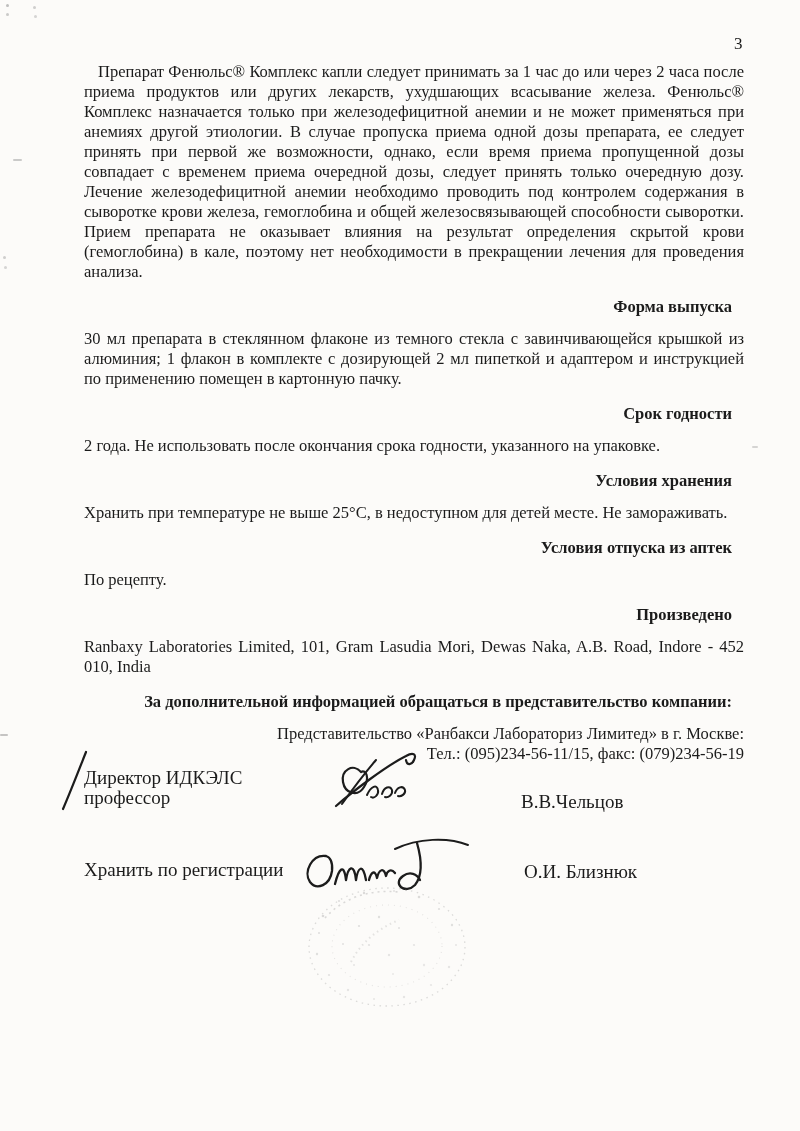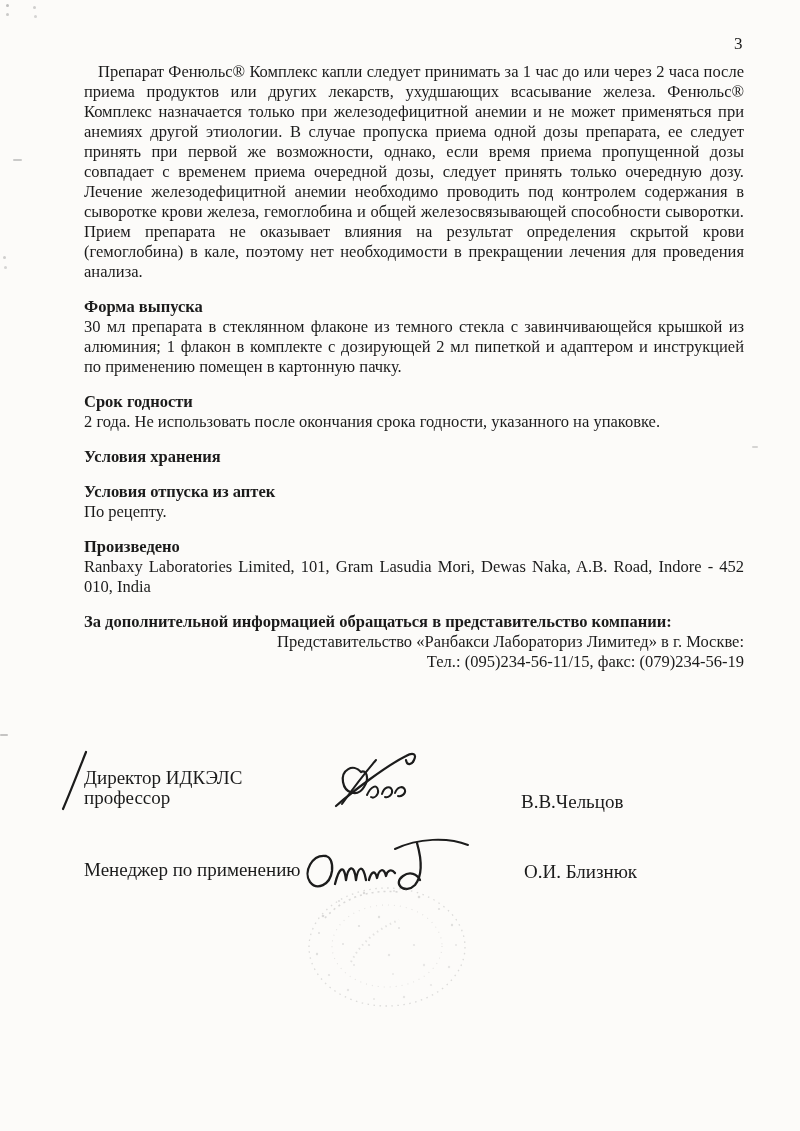--- a/index.html
+++ b/index.html
@@ -24,25 +24,25 @@
     position: absolute;
     left: 84px;
     top: 62px;
     width: 660px;
     font-size: 16.5px;
     line-height: 20px;
     text-align: justify;
   }
   .content p { margin: 0; }
   .content h3 {
-    margin: 0;
+    margin: 12px;
     font-size: 16.5px;
     line-height: 20px;
     font-weight: bold;
-    text-align: left;
+    text-align: right;
   }
   .intro { text-indent: 14px; }
   .section { margin-top: 15px; }
   .contact-line { text-align: right; }
   .sig-label {
     position: absolute;
     font-size: 19px;
     line-height: 20px;
     white-space: nowrap;
   }
@@ -67,20 +67,21 @@
       <p>30 мл препарата в стеклянном флаконе из темного стекла с завинчивающейся крышкой из алюминия;  1 флакон в комплекте с  дозирующей 2 мл пипеткой и адаптером  и инструкцией по применению  помещен в картонную пачку.</p>
     </div>
 
     <div class="section">
       <h3>Срок  годности</h3>
       <p>2 года. Не использовать после окончания срока годности, указанного на упаковке.</p>
     </div>
 
     <div class="section">
       <h3>Условия хранения</h3>
+      <p>Хранить при температуре не выше 25°С,  в  недоступном для детей месте. Не замораживать.</p>
     </div>
 
     <div class="section">
       <h3>Условия отпуска из аптек</h3>
       <p>По рецепту.</p>
     </div>
 
     <div class="section">
       <h3>Произведено</h3>
       <p>Ranbaxy Laboratories Limited, 101, Gram Lasudia Mori, Dewas Naka, A.B. Road, Indore - 452 010, India</p>
@@ -104,21 +105,21 @@
 
   <svg style="position:absolute; left:330px; top:748px;" width="116" height="66" viewBox="0 0 116 66">
     <path class="ink-stroke" stroke-width="2.2" d="M6,58 C22,44 56,18 76,8 C83,4 87,6 84,12 C82,17 77,18 76,12"></path>
     <path class="ink-stroke" stroke-width="2.2" d="M31,24 C23,15 11,22 13,34 C15,46 28,49 34,39 C40,30 36,21 31,24"></path>
     <path class="ink-stroke" stroke-width="2" d="M12,56 C22,42 34,26 46,12"></path>
     <path class="ink-stroke" stroke-width="2" d="M37,47 C41,38 47,36 48,42 C49,47 44,51 41,49 M52,46 C54,39 60,37 62,42 C63,47 58,50 55,49 M65,45 C67,39 73,37 75,42 C76,46 71,49 68,48"></path>
   </svg>
 
   <div class="sig-label" style="left:521px; top:792px;">В.В.Чельцов</div>
 
-  <div class="sig-label" style="left:84px; top:860px;">Менеджер по применению</div>
+  <div class="sig-label" style="left:84px; top:860px;">Хранить по регистрации</div>
 
   <svg style="position:absolute; left:298px; top:834px;" width="176" height="66" viewBox="0 0 176 66">
     <path class="ink-stroke" stroke-width="2.3" d="M28,22 C14,20 5,38 12,48 C19,57 32,51 34,37 C35,28 32,23 28,22"></path>
     <path class="ink-stroke" stroke-width="2.3" d="M37,50 C41,34 46,29 48,46 C50,33 56,28 58,46 C60,33 65,29 68,46"></path>
     <path class="ink-stroke" stroke-width="2.3" d="M71,46 C73,38 77,35 79,44 C81,35 86,33 88,42 C89,37 93,34 97,39"></path>
     <path class="ink-stroke" stroke-width="2.3" d="M119,9 C123,23 125,41 117,51 C107,61 94,50 105,42 C112,37 119,40 122,46"></path>
     <path class="ink-stroke" stroke-width="2" d="M97,15 C120,4 150,3 170,11"></path>
   </svg>
 
   <div class="sig-label" style="left:524px; top:862px;text-align:right;">О.И. Близнюк</div>

